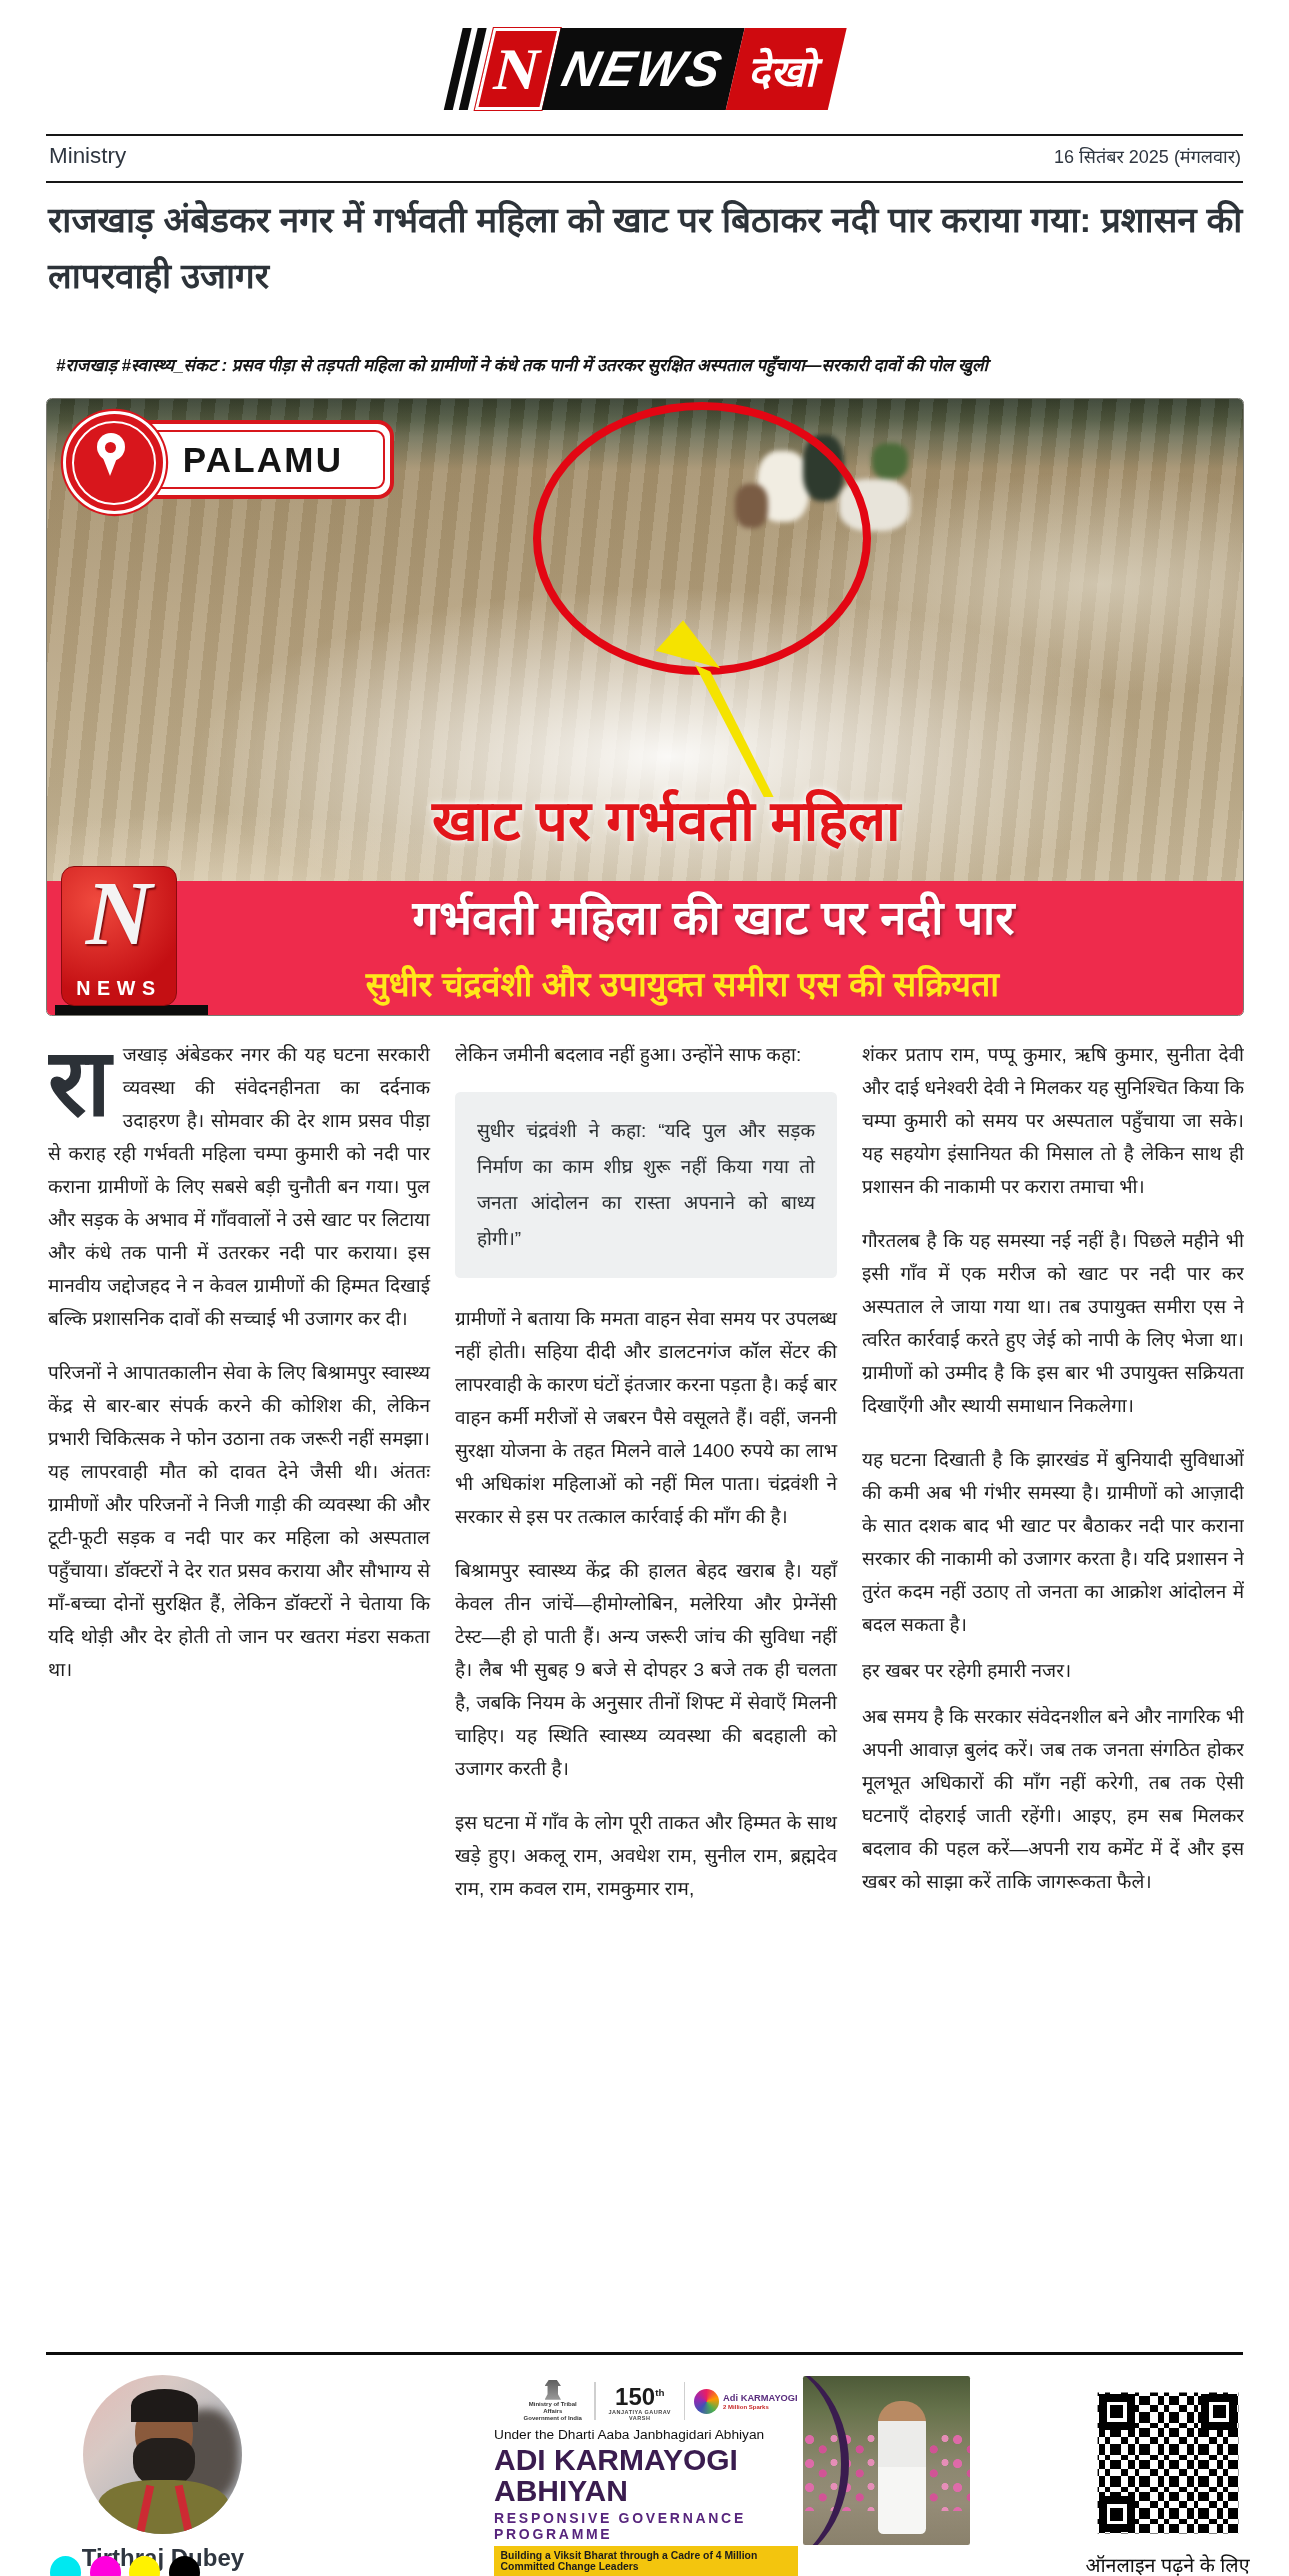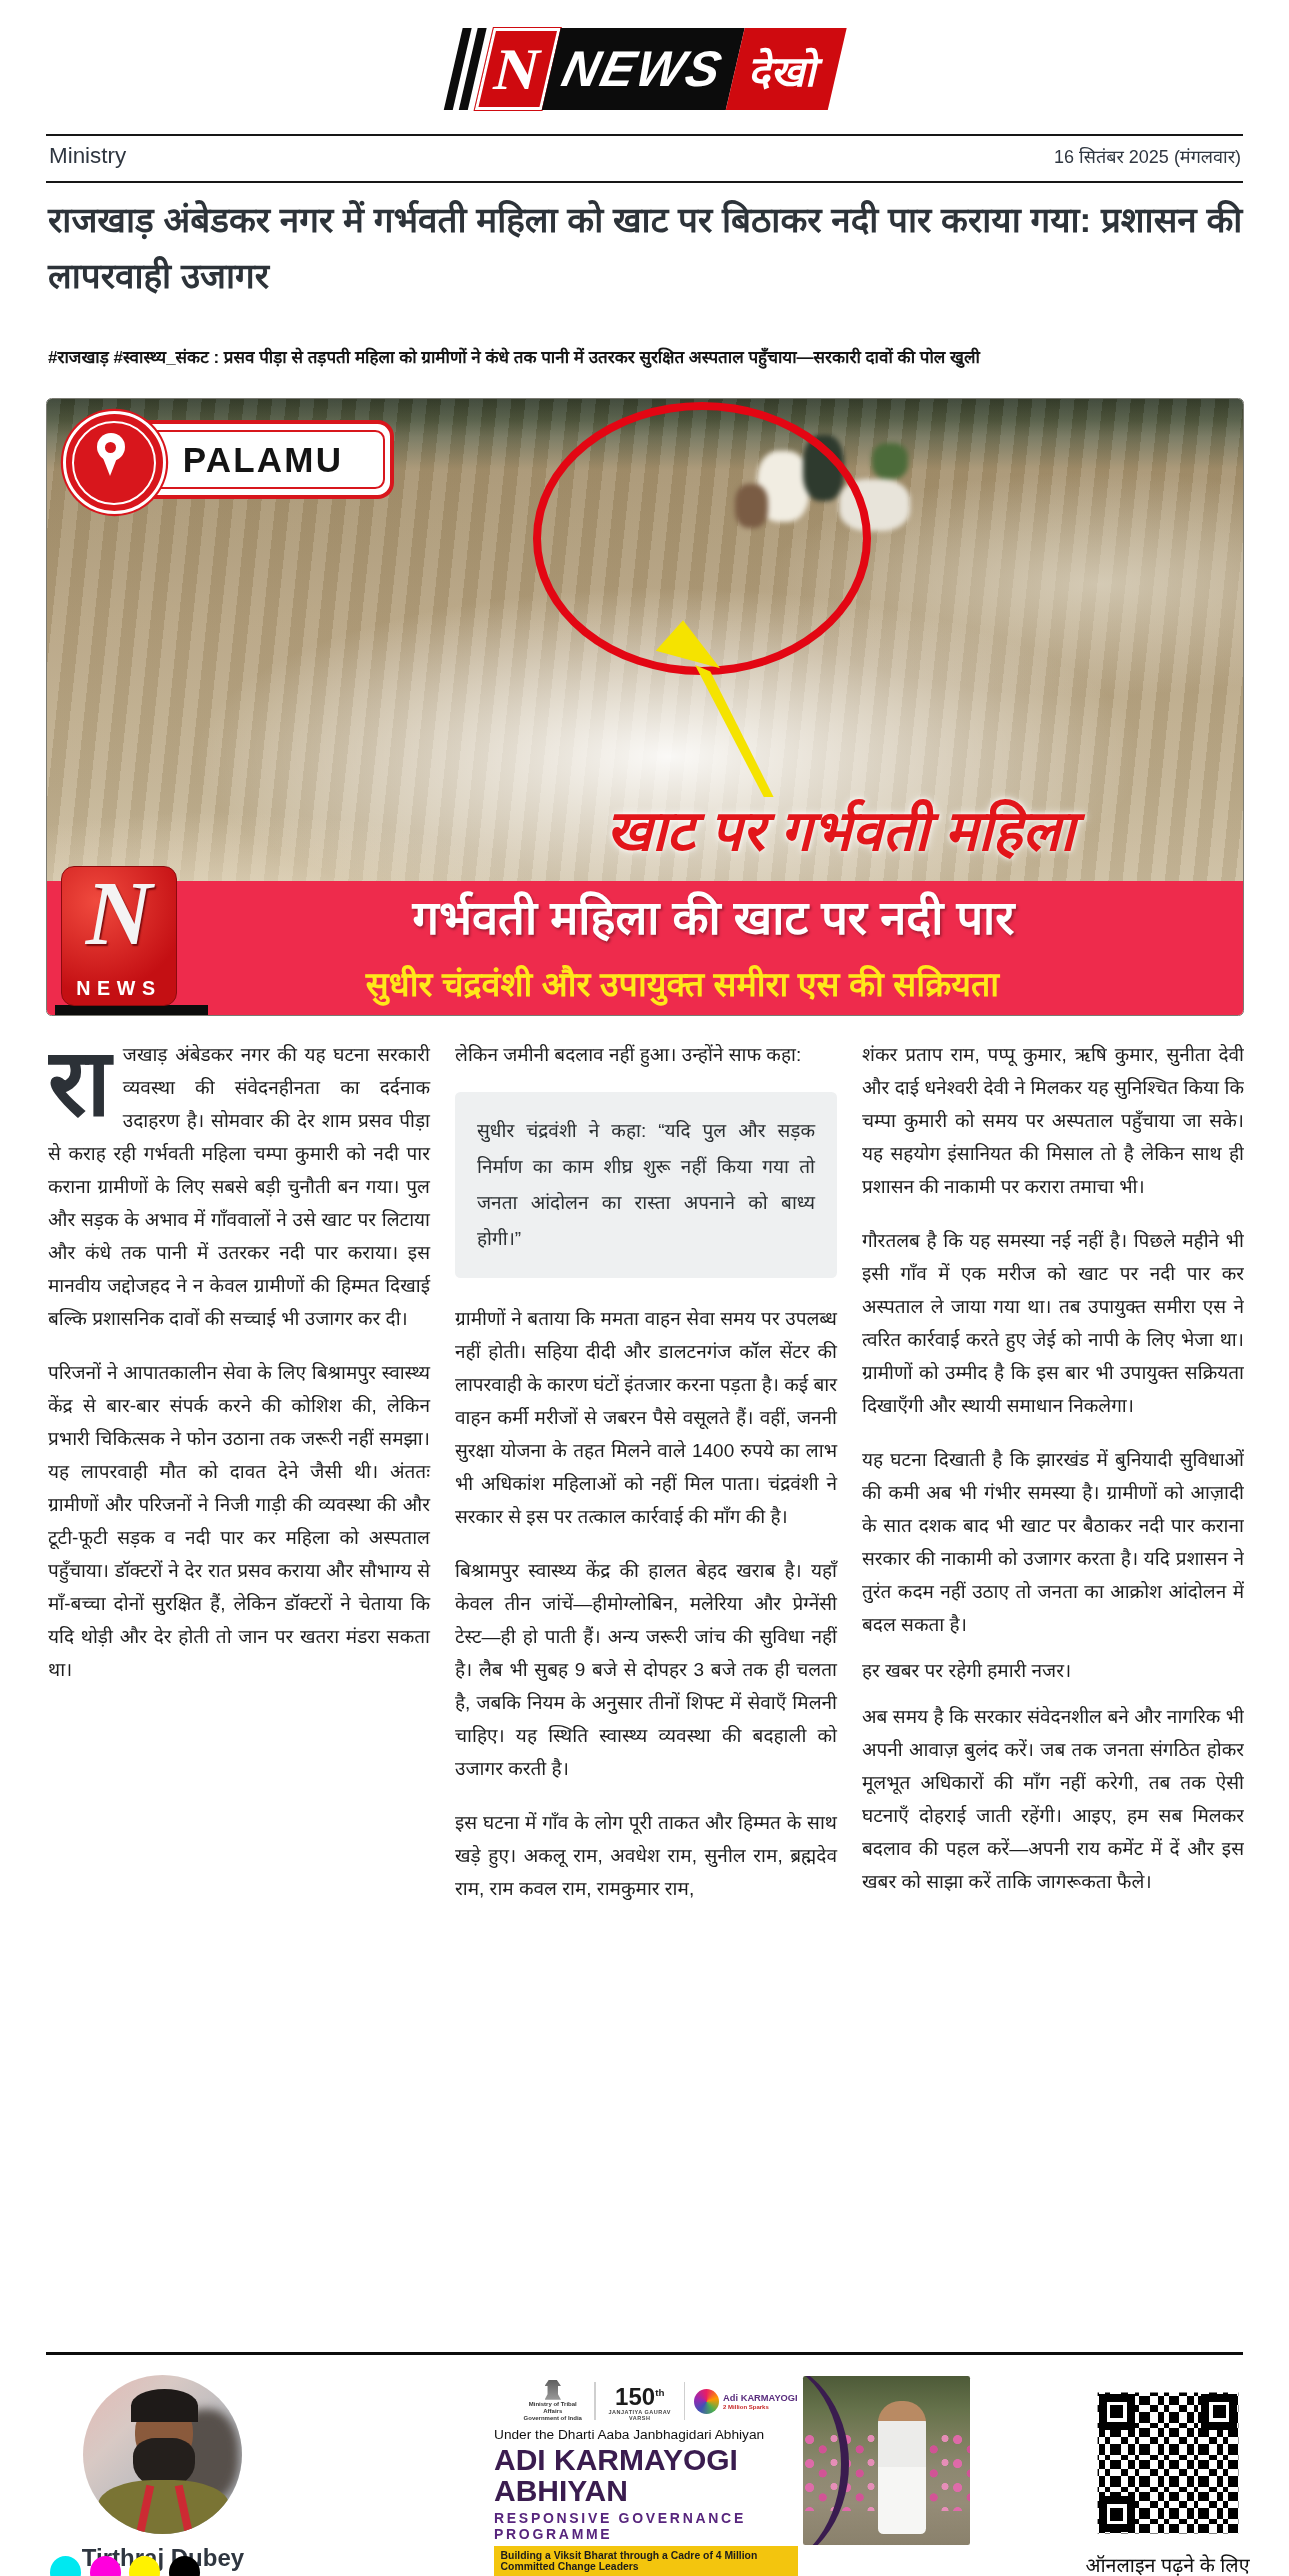--- a/index.html
+++ b/index.html
@@ -23,22 +23,22 @@
   
   .rule{position:absolute;left:46px;right:46px;background:#161616;}
   .rule-top{top:134px;height:2.2px;}
   .rule-mid{top:181px;height:1.6px;}
   .meta-location{position:absolute;left:49px;top:143px;font-size:22.4px;color:#2f3640;}
   .meta-date{position:absolute;right:48px;top:144px;font-size:18px;color:#2f3640;}
 
   
   .headline{position:absolute;left:48px;top:192px;width:1196px;margin:0;
             font-size:35px;line-height:56px;font-weight:800;color:#2d3339;}
-  .subheadline{position:absolute;left:48px;top:345px;width:1202px;margin:0;
-               font-size:17px;font-weight:600;color:#161616;}
+  .subheadline{position:absolute;left:48px;top:345px;width:1202px;margin:8px;
+               font-size:17px;font-weight:600;color:#161616;font-style:italic;}
 
   
   .photo{position:absolute;left:46px;top:398px;width:1196px;height:616px;
          border-radius:5.5px;overflow:hidden;border:0.5px solid #7a7a72;}
   .photo-bg{position:absolute;inset:0;background:
     radial-gradient(55% 38% at 52% 58%, rgba(255,255,255,.92), rgba(255,255,255,0) 72%),
     radial-gradient(45% 30% at 14% 88%, rgba(232,220,196,.95), rgba(232,220,196,0) 70%),
     radial-gradient(40% 26% at 88% 30%, rgba(228,222,206,.65), rgba(228,222,206,0) 70%),
     repeating-linear-gradient(96deg, rgba(255,255,255,.10) 0 14px, rgba(105,88,58,.10) 14px 28px),
     linear-gradient(180deg,#2e3828 0,#49523a 21px,#6e6f55 38px,#a4906c 71px,#b4a07d 229px,#bfae8d 382px,#ccbd9f 492px,#d8cdb4 616px);}
@@ -61,23 +61,23 @@
   .badge-pin::before{content:"";position:absolute;inset:6.6px;border:2.7px solid #fff;border-radius:50%;}
   .pin-drop{position:absolute;left:31px;top:18.6px;width:28px;height:28px;background:#fff;border-radius:50%;}
   .pin-drop::after{content:"";position:absolute;left:8.7px;top:8.7px;width:11px;height:11px;background:#d8161c;border-radius:50%;}
   .pin-tail{position:absolute;left:37px;top:44px;width:0;height:0;
             border-left:7.6px solid transparent;border-right:7.6px solid transparent;border-top:18.6px solid #fff;}
 
   .anno-circle{position:absolute;left:486px;top:3.3px;width:322px;height:257px;
                border:8.2px solid #e30613;border-radius:50%;}
   .anno-arrow{position:absolute;left:601px;top:218px;}
 
-  .photo-caption-red{position:absolute;left:382px;top:378px;width:797px;margin:13px;text-align:center;
+  .photo-caption-red{position:absolute;left:382px;top:378px;width:797px;margin:3px;text-align:left;
                      font-size:56px;font-weight:800;color:#e2151a;
-                     text-shadow:0 0 4.4px rgba(255,255,255,.95), 0 0 9.8px rgba(255,255,255,.8);font-style:italic;}
+                     text-shadow:0 0 4.4px rgba(255,255,255,.95), 0 0 9.8px rgba(255,255,255,.8);}
 
   .strip-block{position:absolute;left:0;right:0;bottom:0;height:134px;background:#ee2b4c;}
   .strip-line1{height:69px;display:flex;align-items:center;justify-content:center;
                padding-left:137px;font-size:47px;font-weight:800;color:#fff;
                text-shadow:1.6px 2.2px 2.7px rgba(0,0,0,.35);white-space:nowrap;}
   .strip-line2{height:66px;display:flex;align-items:center;justify-content:center;
                padding-left:75px;font-size:34px;font-weight:800;color:#ffe81a;white-space:nowrap;}
 
   .channel-base{position:absolute;left:7.6px;bottom:0;width:153px;height:9.8px;background:#0c0c0c;}
   .channel-logo{position:absolute;left:14px;bottom:8.7px;width:114px;height:138px;border-radius:13px;

